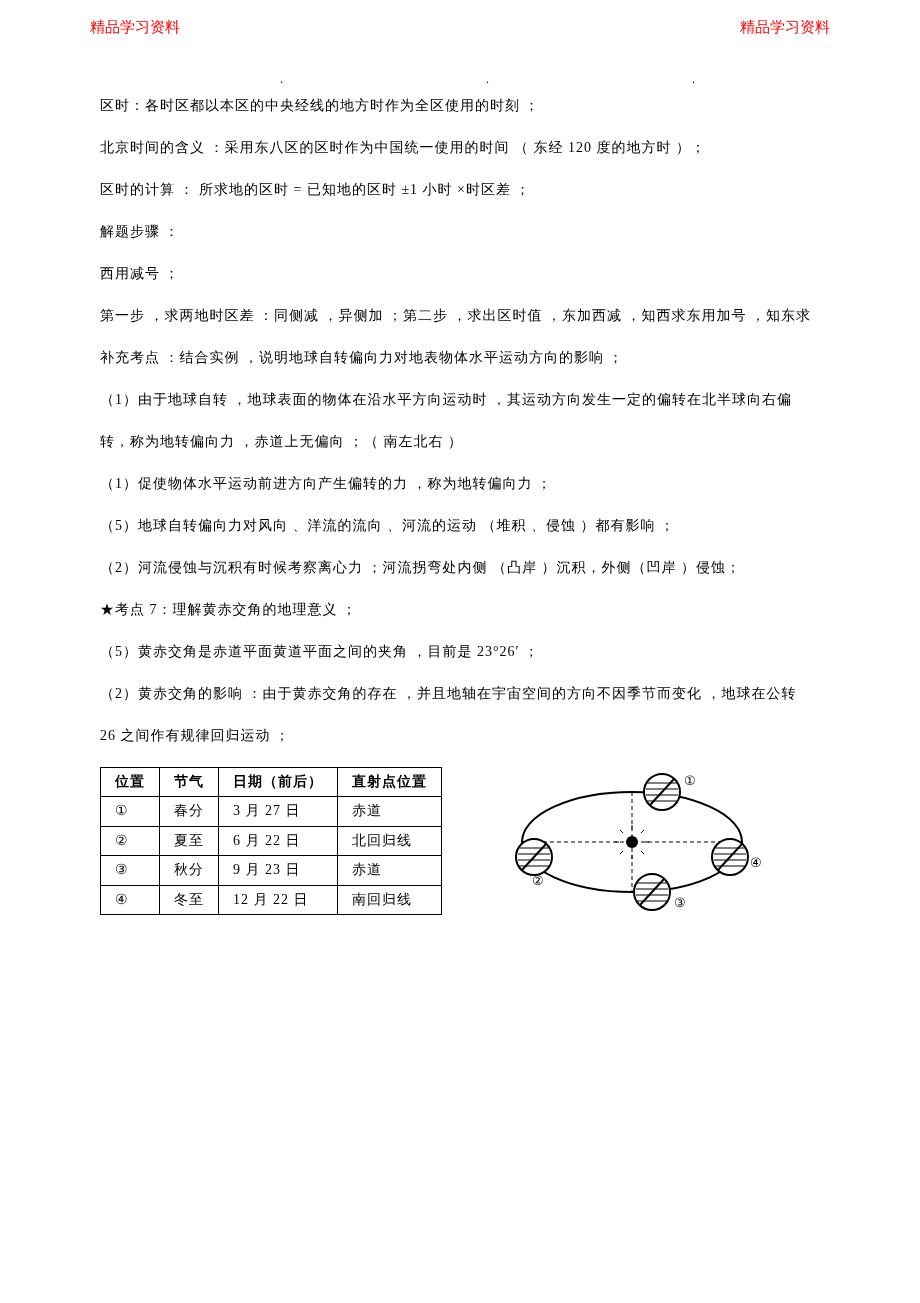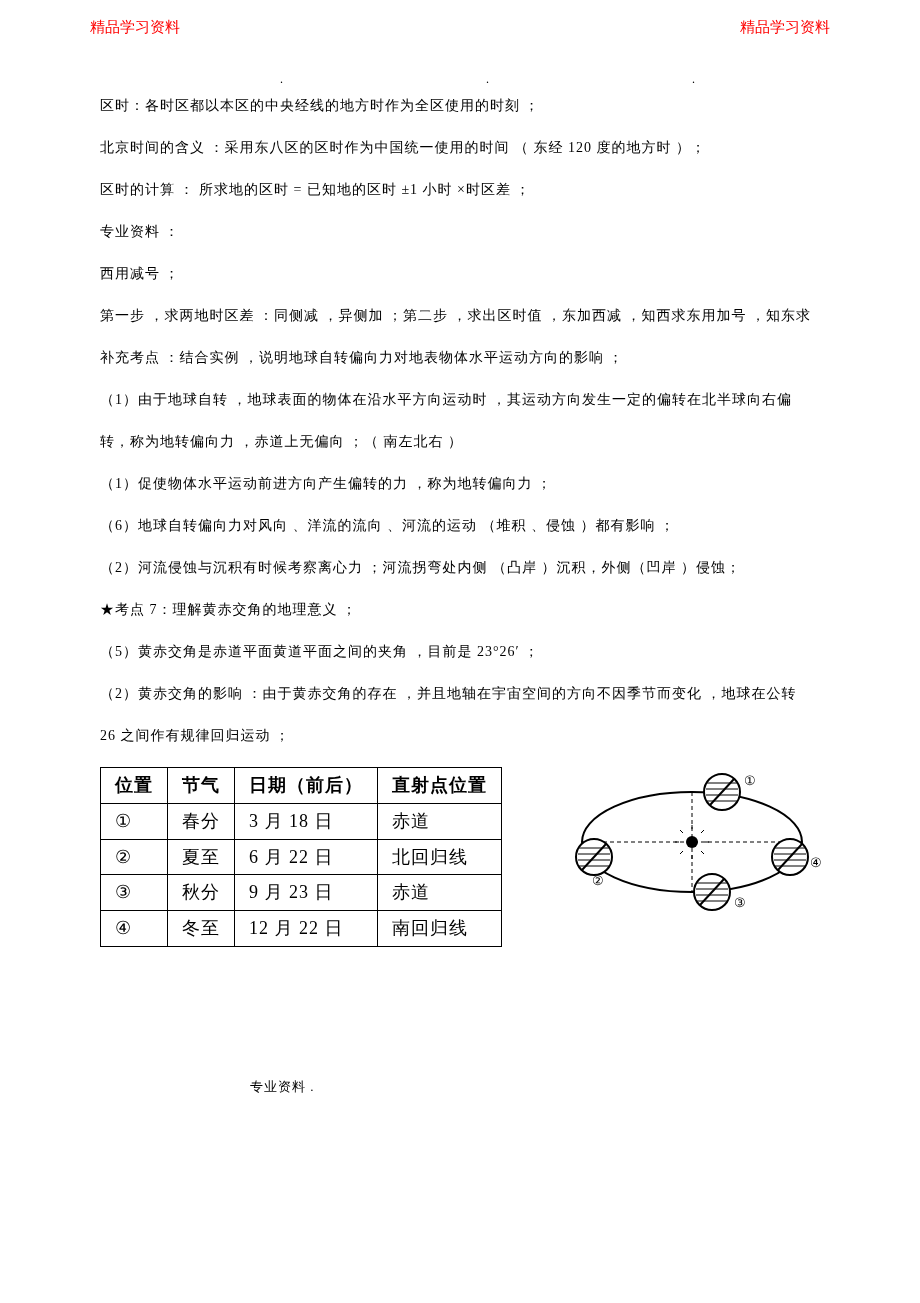--- a/index.html
+++ b/index.html
@@ -41,21 +41,21 @@
     }
     .content p { margin: 0; }
     .table-figure-row {
       display: flex;
       align-items: flex-start;
       gap: 60px;
       margin-top: 10px;
     }
     table.solar {
       border-collapse: collapse;
-      font-size: 18px;
+      font-size: 14px;
     }
     table.solar th, table.solar td {
       border: 1px solid #000;
       padding: 3px 14px;
       text-align: left;
       line-height: 1.6;
     }
     .orbit-svg { flex-shrink: 0; }
     .footnote {
       margin-top: 120px;
@@ -83,47 +83,47 @@
 
 <div class="header-left">精品学习资料</div>
 <div class="header-right">精品学习资料</div>
 
 <div class="top-dots">.   .   .</div>
 
 <div class="content">
   <p>区时：各时区都以本区的中央经线的地方时作为全区使用的时刻  ；</p>
   <p>北京时间的含义  ：采用东八区的区时作为中国统一使用的时间  （ 东经 120 度的地方时 ）；</p>
   <p>区时的计算  ： 所求地的区时 = 已知地的区时 ±1 小时 ×时区差 ；</p>
-  <p>专业资料 ：</p>
+  <p>解题步骤 ：</p>
   <p>西用减号 ；</p>
   <p>第一步 ，求两地时区差 ：同侧减 ，异侧加 ；第二步 ，求出区时值 ，东加西减 ，知西求东用加号  ，知东求</p>
   <p>补充考点 ：结合实例 ，说明地球自转偏向力对地表物体水平运动方向的影响  ；</p>
   <p>（1）由于地球自转  ，地球表面的物体在沿水平方向运动时  ，其运动方向发生一定的偏转在北半球向右偏</p>
   <p>转，称为地转偏向力  ，赤道上无偏向  ；（ 南左北右 ）</p>
   <p>（1）促使物体水平运动前进方向产生偏转的力  ，称为地转偏向力  ；</p>
-  <p>（6）地球自转偏向力对风向  、洋流的流向 、河流的运动 （堆积 、侵蚀 ）都有影响 ；</p>
+  <p>（5）地球自转偏向力对风向  、洋流的流向 、河流的运动 （堆积 、侵蚀 ）都有影响 ；</p>
   <p>（2）河流侵蚀与沉积有时候考察离心力  ；河流拐弯处内侧 （凸岸 ）沉积，外侧（凹岸 ）侵蚀；</p>
   <p>★考点 7：理解黄赤交角的地理意义  ；</p>
   <p>（5）黄赤交角是赤道平面黄道平面之间的夹角  ，目前是 23°26′ ；</p>
   <p>（2）黄赤交角的影响  ：由于黄赤交角的存在  ，并且地轴在宇宙空间的方向不因季节而变化  ，地球在公转</p>
   <p>26 之间作有规律回归运动  ；</p>
 
   <div class="table-figure-row">
     <table class="solar">
       <tbody>
           <tr>
         <th>位置</th>
         <th>节气</th>
         <th>日期（前后）</th>
         <th>直射点位置</th>
       </tr>
       <tr>
         <td>①</td>
         <td>春分</td>
-        <td>3 月 18 日</td>
+        <td>3 月 27 日</td>
         <td>赤道</td>
       </tr>
       <tr>
         <td>②</td>
         <td>夏至</td>
         <td>6 月 22 日</td>
         <td>北回归线</td>
       </tr>
       <tr>
         <td>③</td>
@@ -214,19 +214,18 @@
             <line x1="212" y1="99" x2="244" y2="99"></line>
         </g>
       </g>
       <text x="182" y="18" font-size="13">①</text>
       <text x="30" y="118" font-size="13">②</text>
       <text x="172" y="140" font-size="13">③</text>
       <text x="248" y="100" font-size="13">④</text>
     </svg>
   </div>
 
-  <div class="footnote">专业资料 .</div>
 </div>
 
 <div class="footer-center">欢迎下载</div>
 <div class="footer-right">
   <span>第 </span><span>3</span><span> 页，共 </span><span>22</span><span> 页</span>
 </div>
 
 </body></html>

